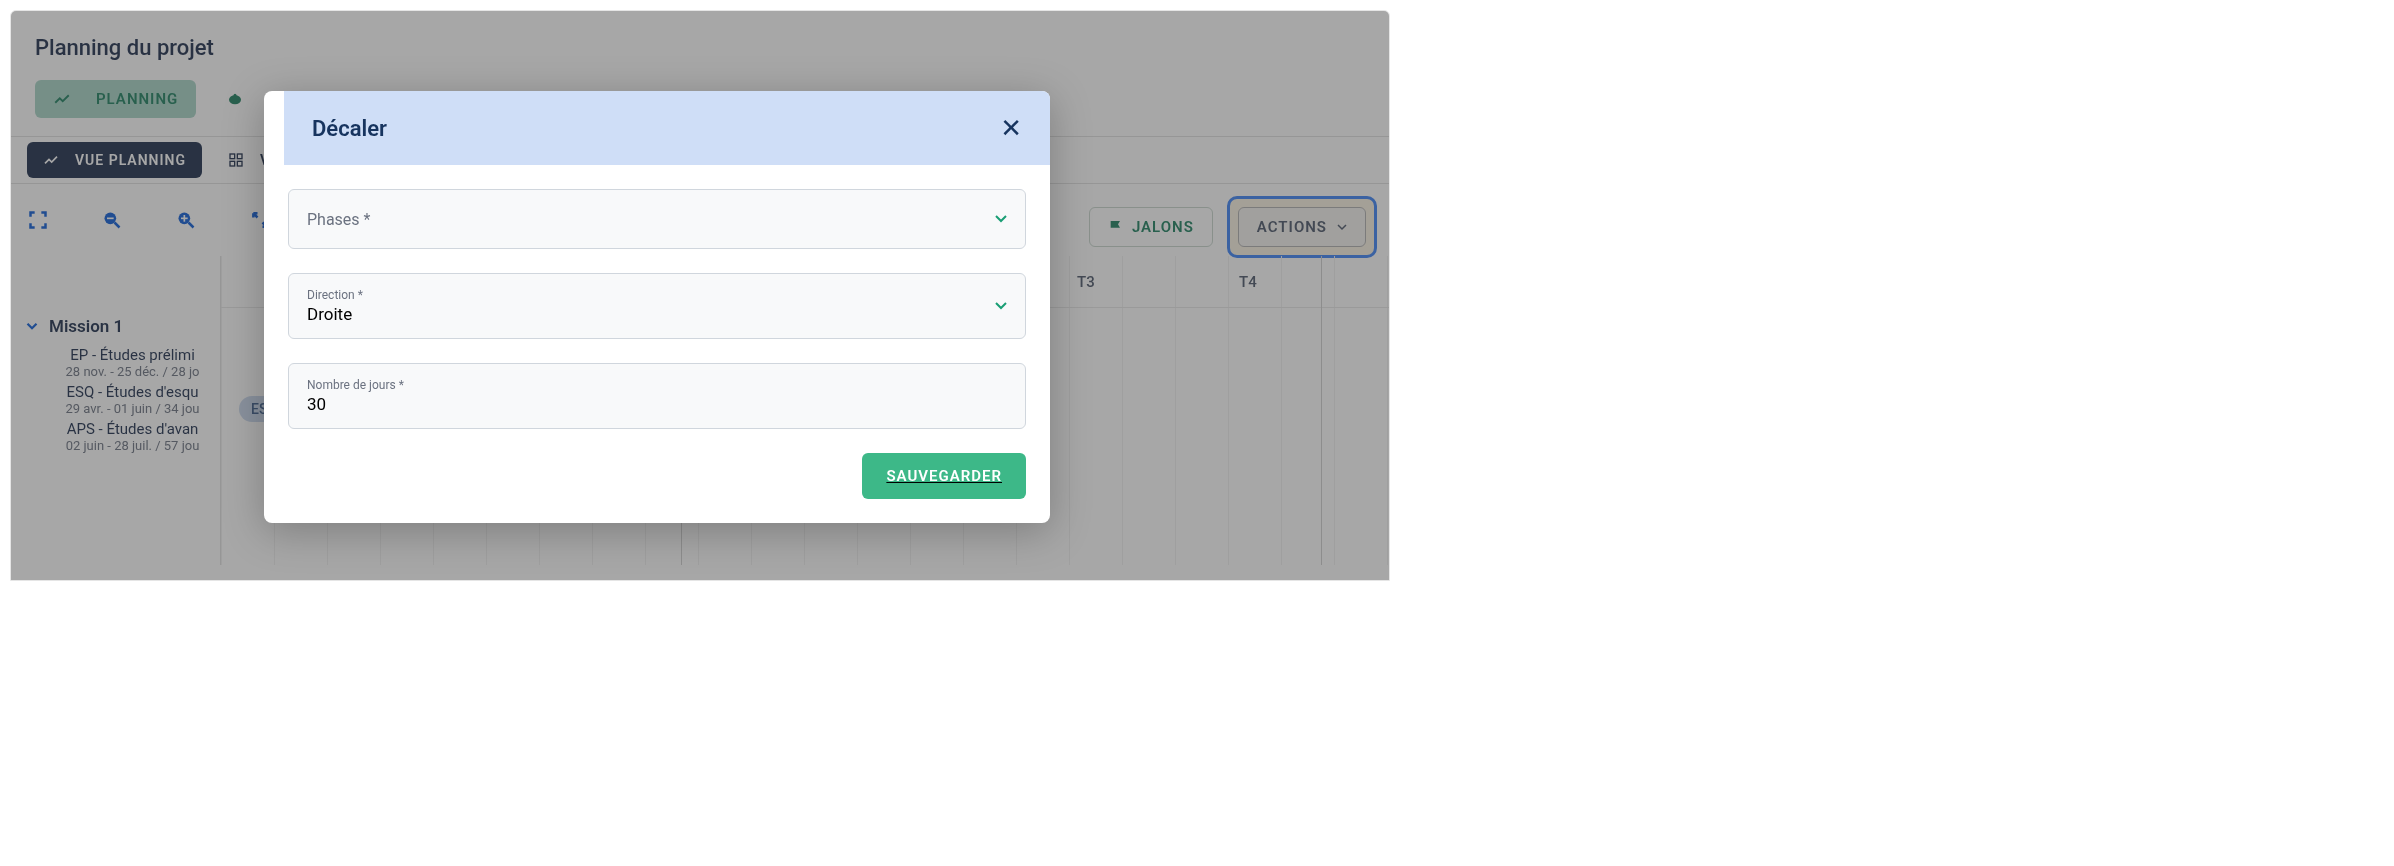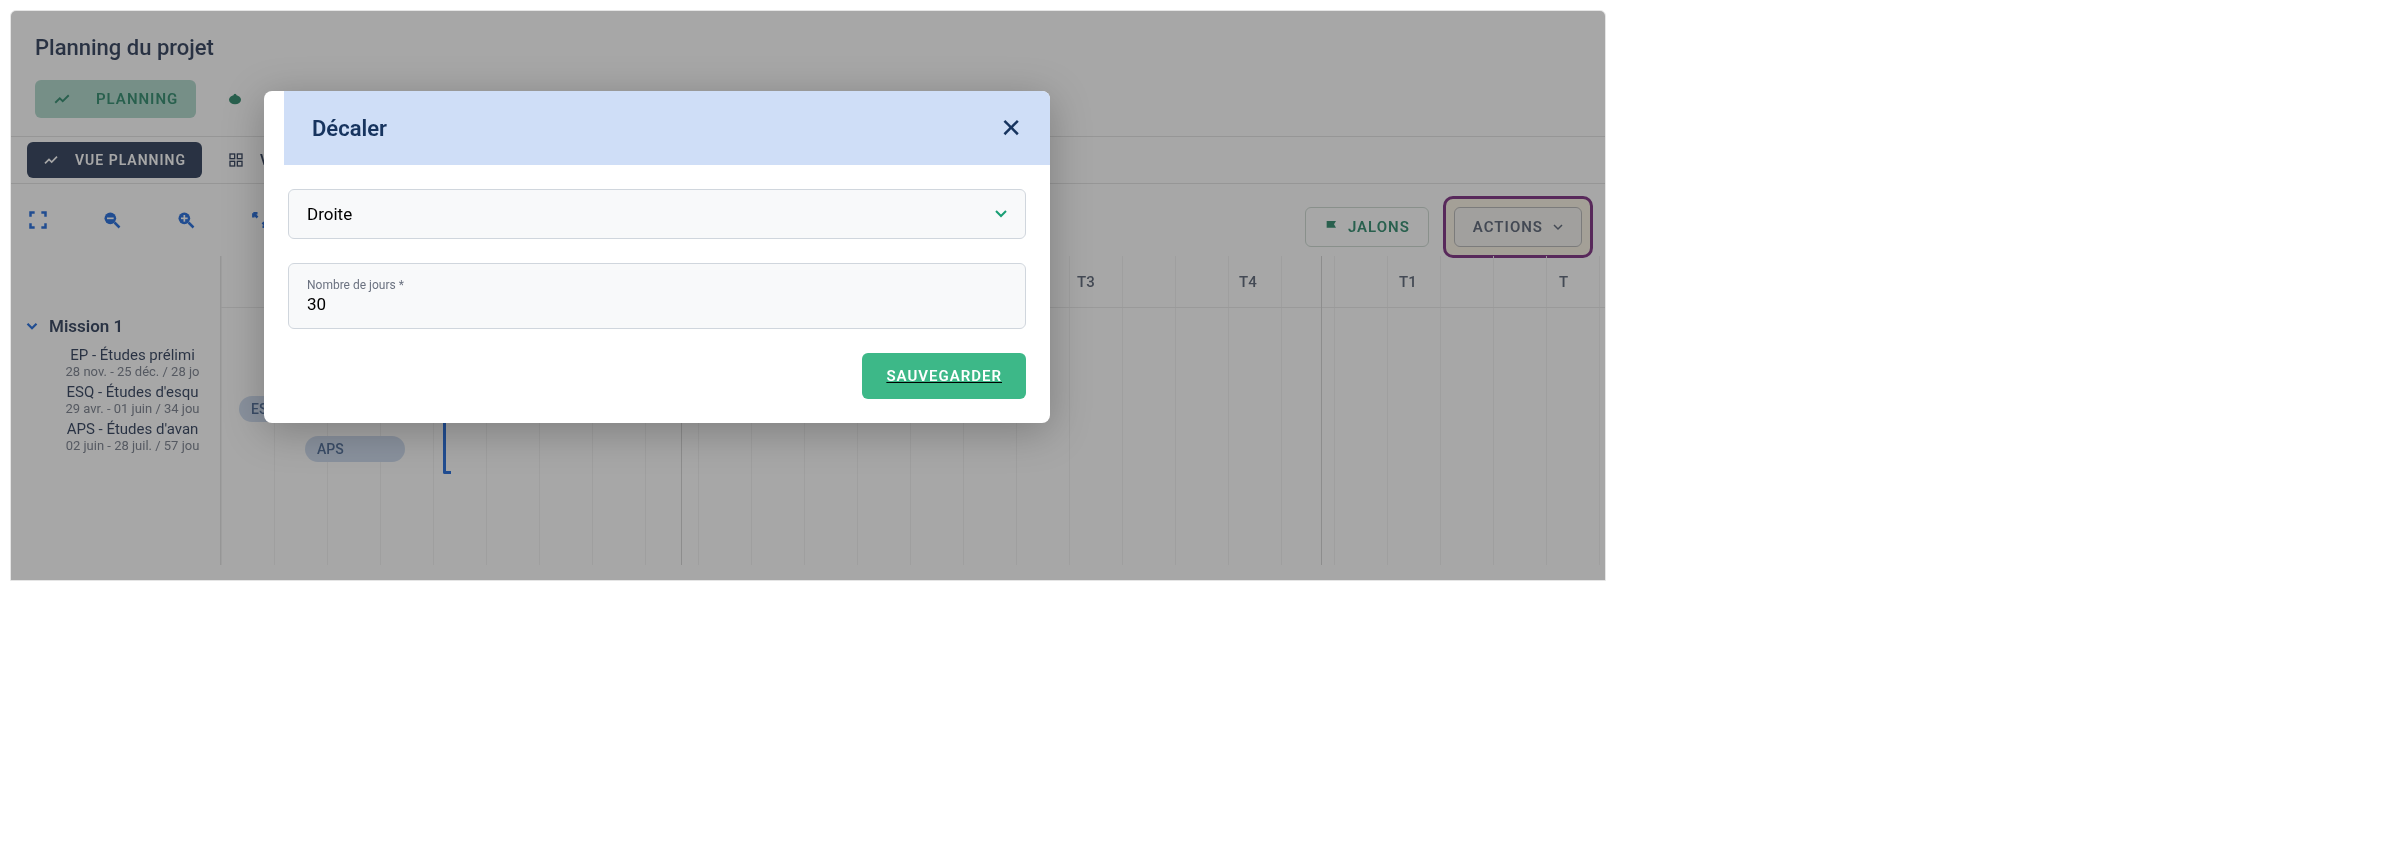--- a/index.html
+++ b/index.html
@@ -1,18 +1,18 @@
 <!DOCTYPE html>
 <html><head>
 <meta charset="utf-8">
 <style>
   * { box-sizing: border-box; margin: 0; padding: 0; font-family: -apple-system, BlinkMacSystemFont, "Segoe UI", Roboto, sans-serif; }
   body { background: #fff; width: 2394px; height: 866px; overflow: hidden; position: relative; }
   
-  .page-wrap { width: 1596px; height: 571px; position: relative; border: 1px solid #e5e5e5; border-radius: 6px 6px 0 0; overflow: hidden; background: #fff; margin: 10px; }
+  .page-wrap { width: 1380px; height: 571px; position: relative; border: 1px solid #e5e5e5; border-radius: 6px 6px 0 0; overflow: hidden; background: #fff; margin: 10px; }
   
   .header { padding: 24px 24px 16px 24px; }
   .header h1 { font-size: 22px; font-weight: 500; color: #1a2b4a; margin-bottom: 4px; }
   .header p { font-size: 16px; color: #4a5568; }
   
   .subtabs { display: flex; gap: 12px; padding: 0 24px 18px; }
   .subtab { display: inline-flex; align-items: center; gap: 25px; padding: 10px 18px; border-radius: 6px; font-size: 15px; font-weight: 600; letter-spacing: 1px; cursor: pointer; }
   .subtab.active { background: #a7d3c5; color: #1a7f5e; }
   .subtab.inactive { color: #1a7f5e; }
   .subtab .ic { display: inline-flex; width: 18px; height: 18px; align-items: center; justify-content: center; }
@@ -20,21 +20,21 @@
   .toolbar-row { border-top: 1px solid #e0e0e0; border-bottom: 1px solid #e0e0e0; display: flex; align-items: center; padding: 0 16px; height: 48px; gap: 10px; }
   .view-btn { display: inline-flex; align-items: center; gap: 16px; padding: 10px 16px; border-radius: 6px; font-size: 14px; font-weight: 600; letter-spacing: 1px; cursor: pointer; }
   .view-btn.active { background: #1a2b4a; color: #fff; }
   .view-btn.inactive { color: #1a2b4a; }
   
   .controls-row { display: flex; align-items: center; padding: 14px 16px; gap: 32px; position: relative; height: 72px; }
   .ctrl-icon { width: 22px; height: 22px; color: #0b5cd8; display: inline-flex; align-items: center; justify-content: center; cursor: pointer; }
   
   .right-buttons { position: absolute; right: 12px; top: 12px; display: flex; gap: 14px; align-items: center; justify-content: center; }
   .jalons-btn { display: inline-flex; align-items: center; gap: 8px; padding: 10px 18px; border: 1px solid #c8d6cd; border-radius: 6px; color: #1a7f5e; font-weight: 600; letter-spacing: 1px; font-size: 15px; cursor: pointer; }
-  .actions-wrap { border: 3px solid #701a75; border-radius: 10px; padding: 8px; background: rgba(224,166,62,0.15); }
+  .actions-wrap { border: 3px solid #3b82f6; border-radius: 10px; padding: 8px; background: rgba(224,166,62,0.15); }
   .actions-btn { display: inline-flex; align-items: center; gap: 10px; padding: 10px 18px; border: 1px solid #b0b0b0; border-radius: 6px; color: #4a5568; font-weight: 600; letter-spacing: 1px; font-size: 15px; cursor: pointer; background: #f5f3ef; }
   
   .gantt-area { display: flex; height: calc(100% - 260px); }
   .gantt-left { width: 210px; border-right: 1px solid #e0e0e0; padding-top: 52px; }
   .mission-row { display: flex; align-items: center; gap: 8px; padding: 8px 12px; font-weight: 600; color: #1a2b4a; font-size: 17px; }
   .task-row { padding: 2px 12px 2px 46px; text-align: center; }
   .task-title { font-size: 15px; color: #1a2b4a; white-space: nowrap; overflow: hidden; }
   .task-sub { font-size: 13px; color: #6b7280; white-space: nowrap; overflow: hidden; }
   
   .gantt-right { flex: 1; position: relative; background-image: repeating-linear-gradient(to right, #f0f0f0 0, #f0f0f0 1px, transparent 1px, transparent 53px); }
@@ -204,21 +204,30 @@
   </div>
 
   <div class="dim-overlay"></div>
 
   <div class="modal">
     <div class="modal-header">
       <h2>Décaler</h2>
       <span class="close-x">✕</span>
     </div>
     <div class="modal-body">
+      <div class="field single">
+        <span class="label">Phases *</span>
+        <span class="caret">
+          <svg width="12" height="8" viewBox="0 0 12 8">
+              <path d="M1 1l5 5 5-5" fill="none" stroke="#1a9e74" stroke-width="2"></path>
+            </svg>
+        </span>
+      </div>
       <div class="field">
+        <div class="float-label">Direction *</div>
         <div class="value">Droite</div>
         <span class="caret">
           <svg width="12" height="8" viewBox="0 0 12 8">
               <path d="M1 1l5 5 5-5" fill="none" stroke="#1a9e74" stroke-width="2"></path>
             </svg>
         </span>
       </div>
       <div class="field">
         <div class="float-label">Nombre de jours *</div>
         <div class="value">30</div>

